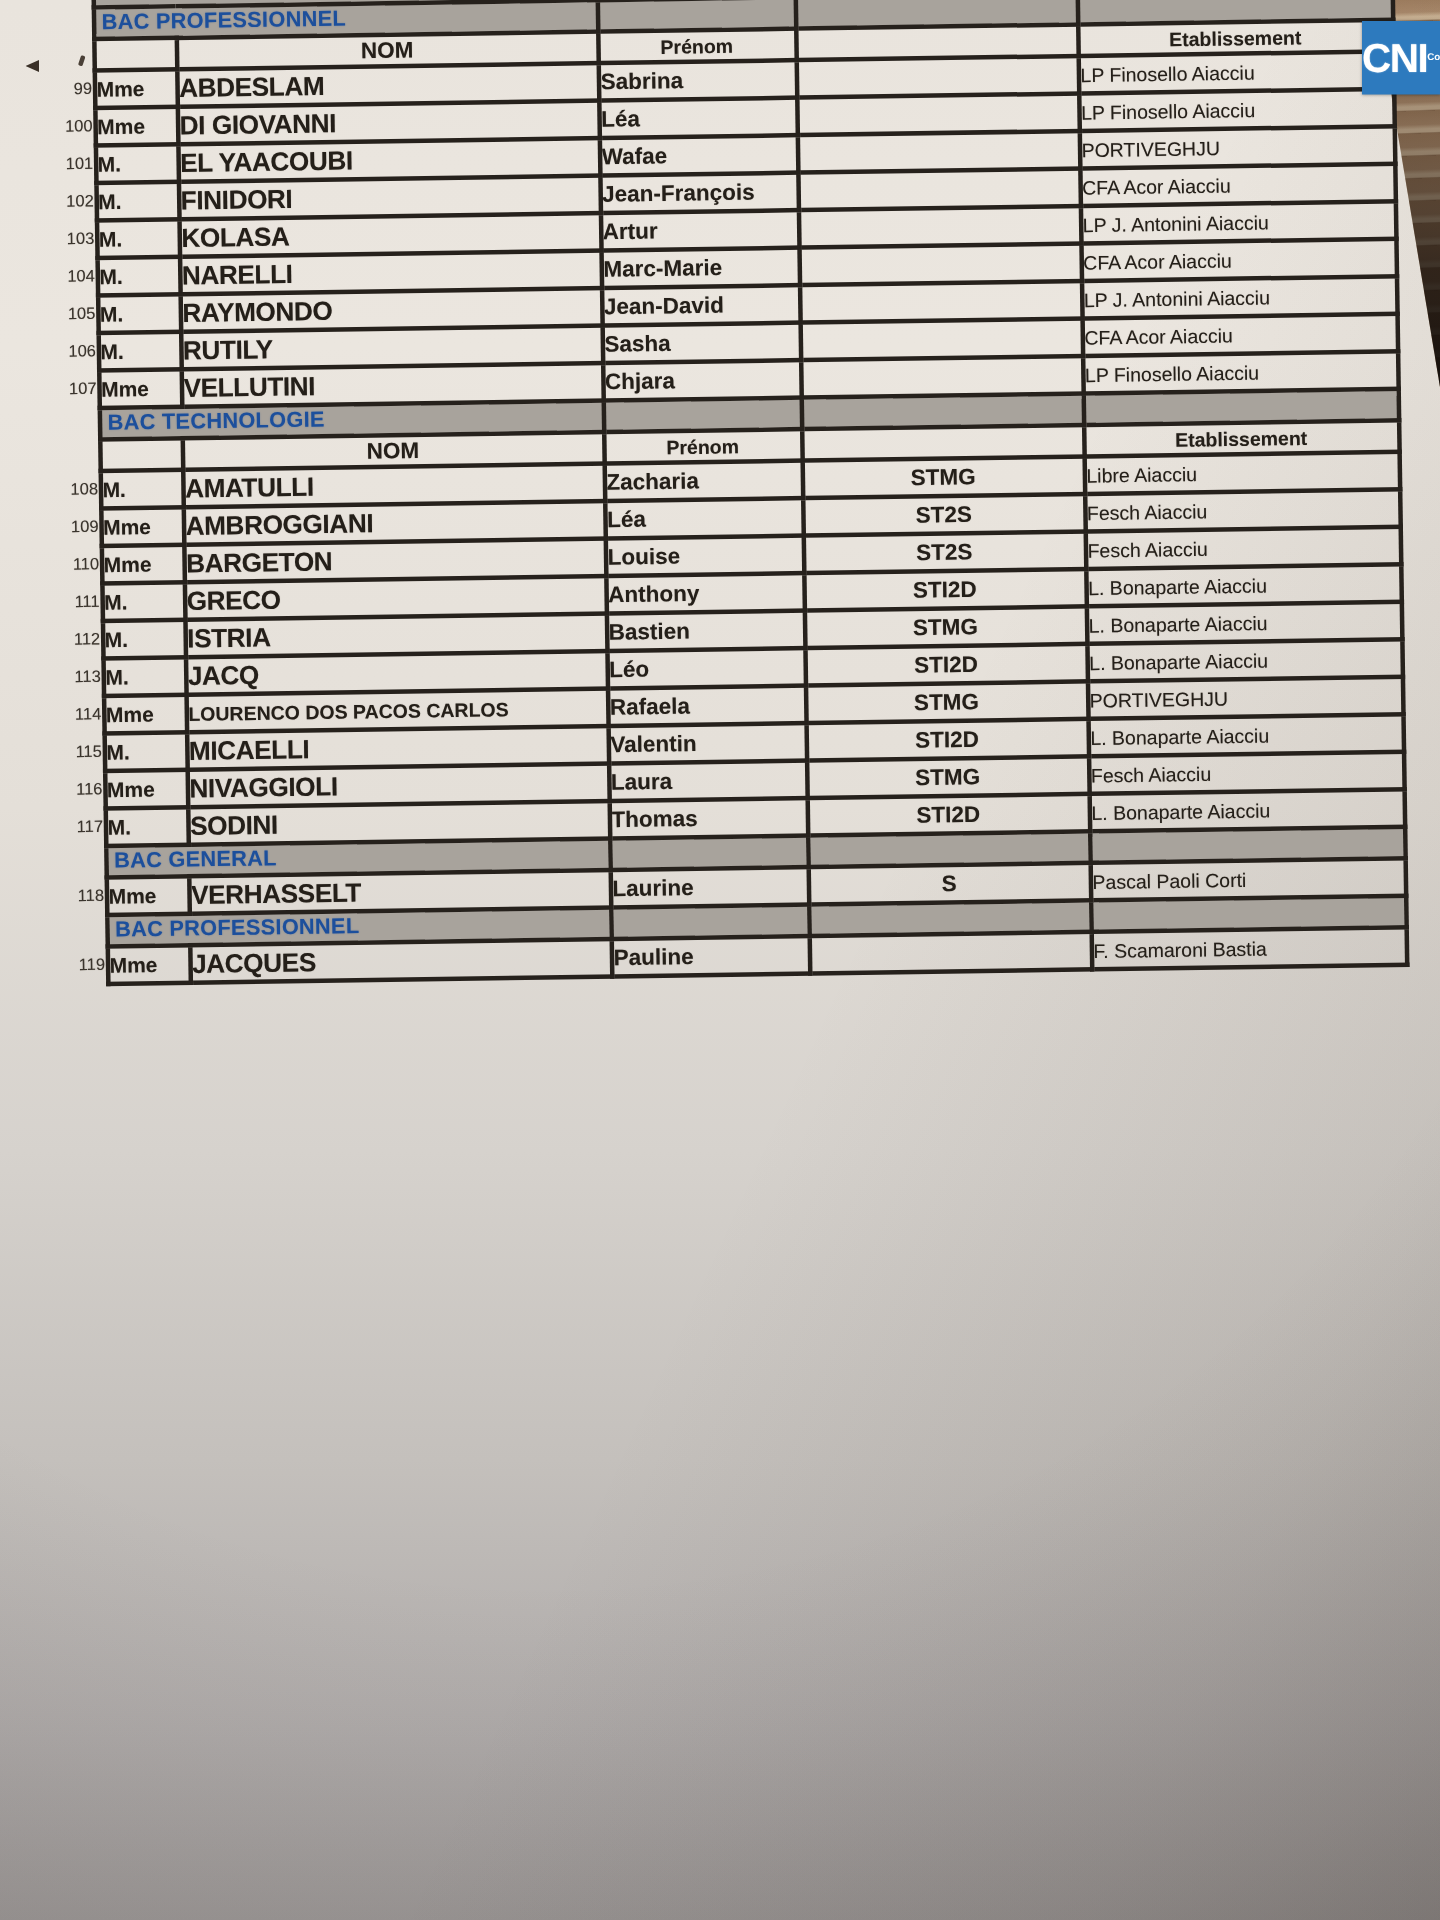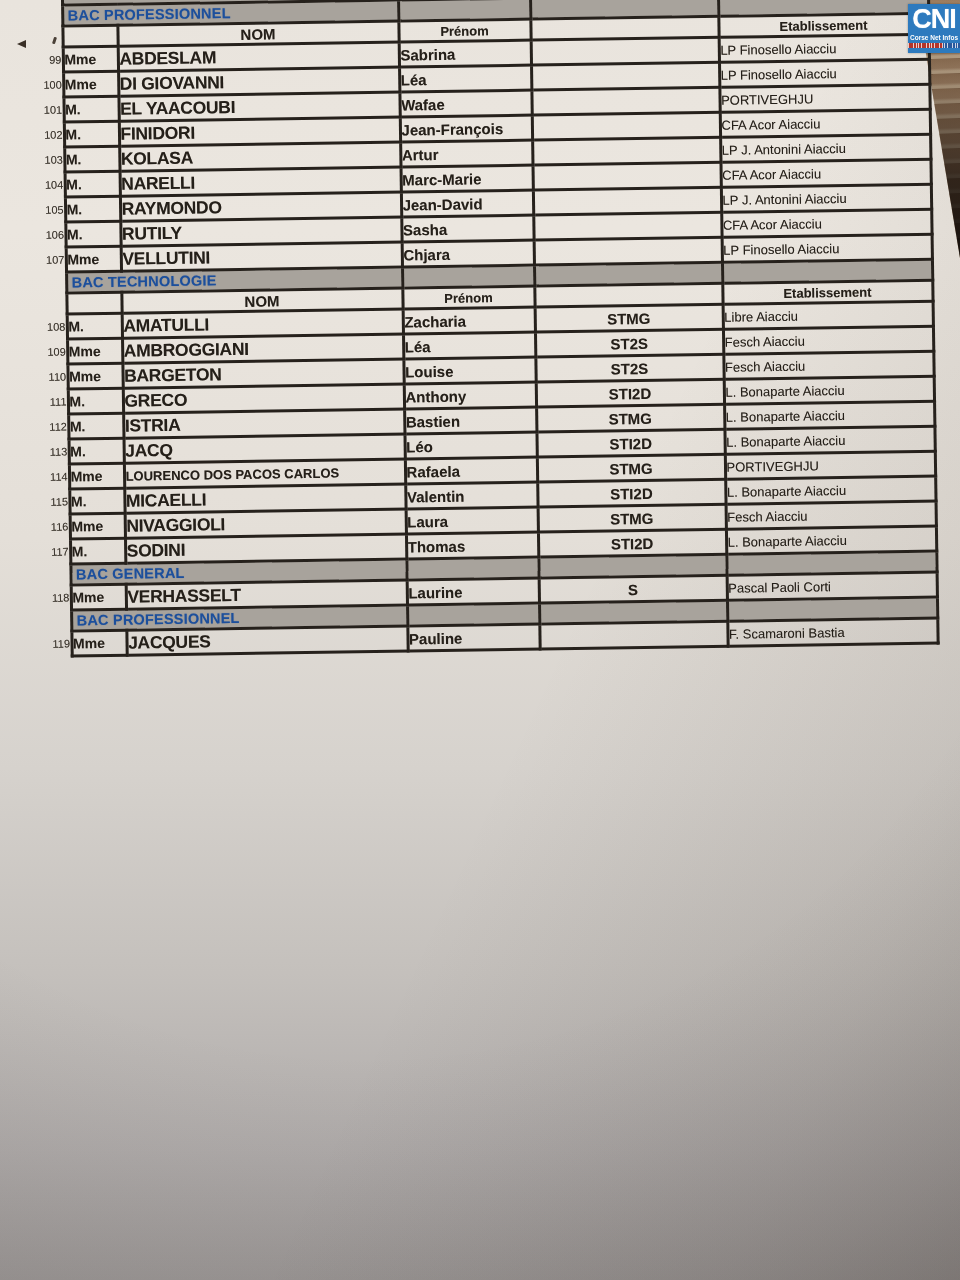--- a/index.html
+++ b/index.html
@@ -20,23 +20,23 @@
   
   .brick-corner{
     position:absolute;left:917px;top:0;width:43px;height:258px;z-index:1;
     clip-path:polygon(0 0,100% 0,100% 100%);
     background:
       linear-gradient(180deg, rgba(0,0,0,0) 0px, rgba(25,16,10,0.25) 90px, rgba(18,11,7,0.78) 180px, rgba(10,6,4,0.95) 258px),
       repeating-linear-gradient(178deg, #9a7a5c 0px, #a8886a 9px, #cab294 12px, #cab294 14px, #8d6e52 15px);
   }
   
   .cni-logo{
-    position:absolute;left:908px;top:4px;width:52px;height:49px;z-index:7;
+    position:absolute;left:908px;top:14px;width:52px;height:49px;z-index:7;
     background:#2d7abe;
-    display:flex;flex-direction:column;align-items:center;justify-content:flex-start;
+    display:flex;flex-direction:row;align-items:center;justify-content:flex-start;
     box-shadow:0 0 2px rgba(0,0,0,0.35);
   }
   .cni-acronym{
     color:#ffffff;font-weight:700;font-size:27px;line-height:30px;letter-spacing:-1px;
     text-shadow:0 0 1px rgba(255,255,255,0.6);
   }
   .cni-name{
     color:#ffffff;font-weight:700;font-size:6.5px;line-height:8px;white-space:nowrap;
   }
   .cni-tagline{

